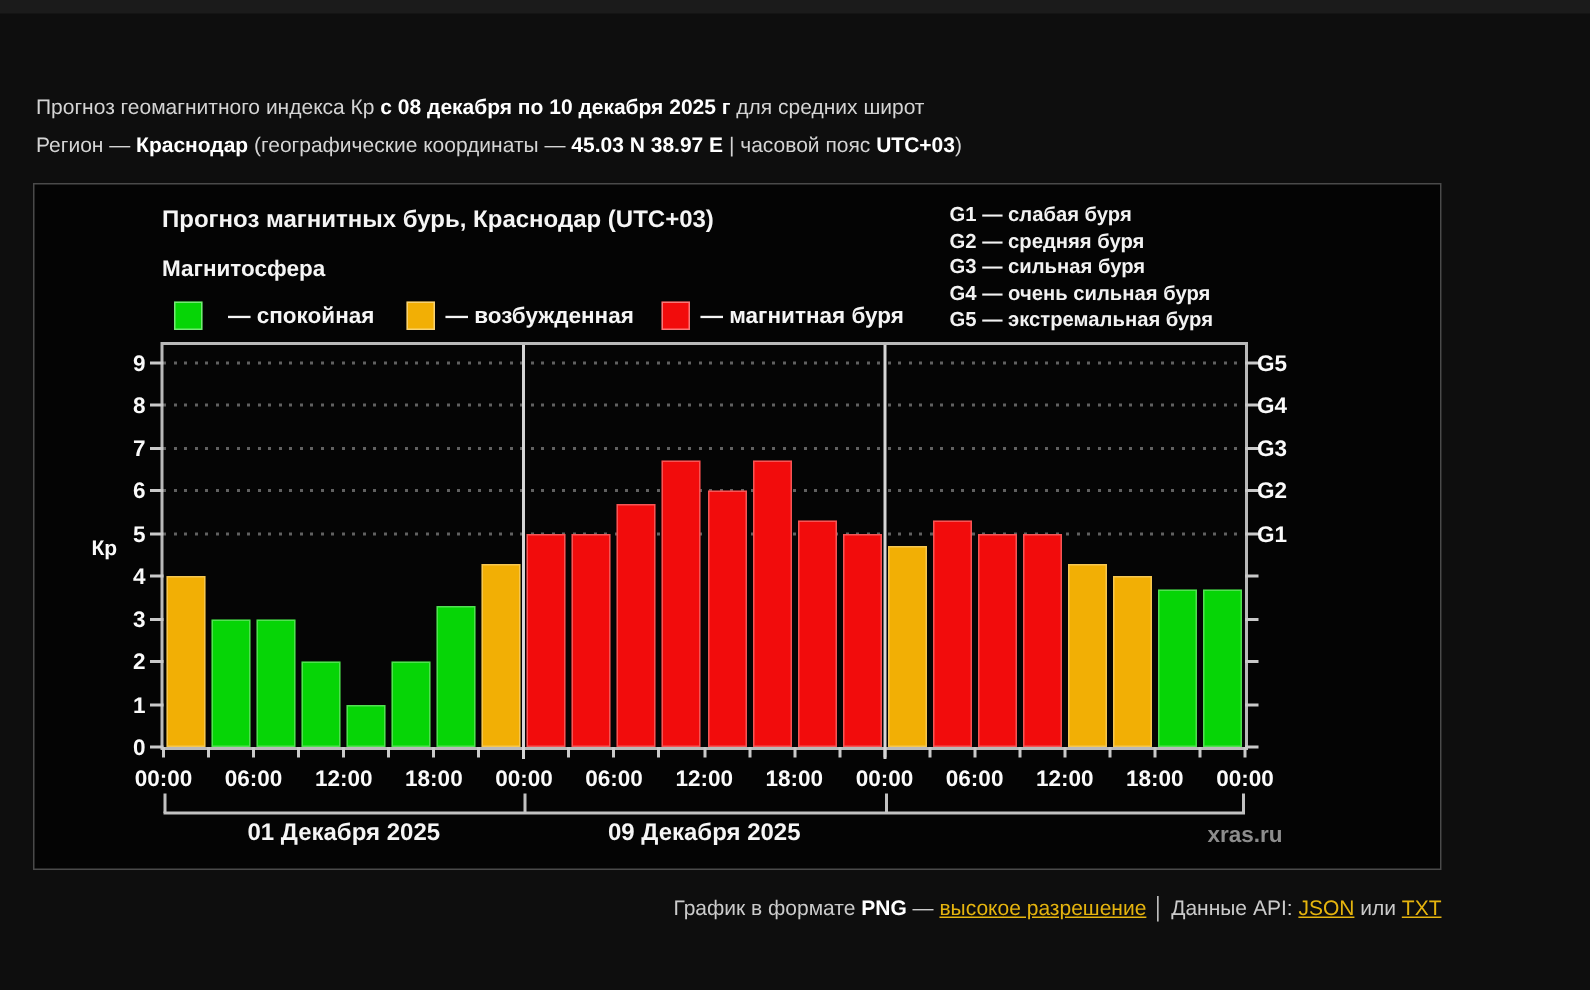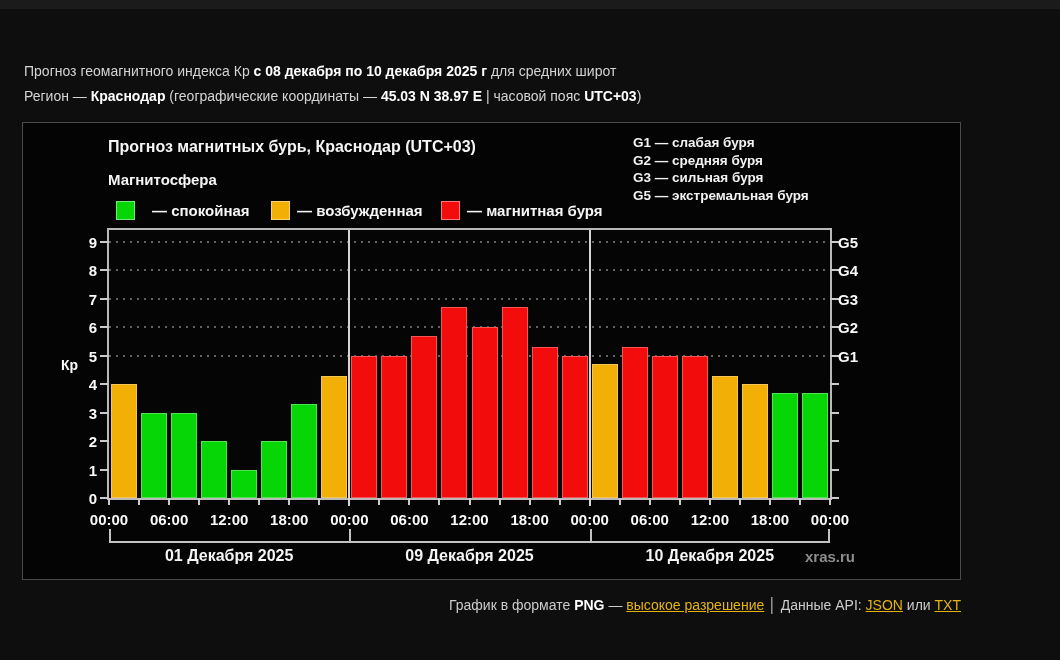--- a/index.html
+++ b/index.html
@@ -64,20 +64,21 @@
         </div>
         <div class="legend-item" style="left: 333px;">
           <span class="legend-swatch" style="background: rgb(242, 12, 12);"></span>
           <span class="legend-label">— магнитная буря</span>
         </div>
       </div>
     <div class="g-scale" id="g-scale">
         <div class="g-scale-item">G1 — слабая буря</div>
         <div class="g-scale-item">G2 — средняя буря</div>
         <div class="g-scale-item">G3 — сильная буря</div>
+        <div class="g-scale-item">G4 — очень сильная буря</div>
         <div class="g-scale-item">G5 — экстремальная буря</div>
       </div>
 
     <div class="plot" id="plot">
       <div class="kp-axis-label">Кр</div>
       <div class="watermark">xras.ru</div>
     <div class="gridline" style="bottom: 141.222px;"></div>
         <div class="gridline" style="bottom: 169.667px;"></div>
         <div class="gridline" style="bottom: 198.111px;"></div>
         <div class="gridline" style="bottom: 226.556px;"></div>
@@ -181,18 +182,17 @@
         <div class="time-label" style="left: 574.833px;">12:00</div>
         <div class="time-label" style="left: 634.917px;">18:00</div>
         <div class="time-label" style="left: 695px;">00:00</div>
         <div class="bracket"></div>
         <div class="bracket-tick" style="left: 0px;"></div>
         <div class="bracket-tick" style="left: 240.333px;"></div>
         <div class="bracket-tick" style="left: 480.667px;"></div>
         <div class="bracket-tick" style="left: 719px;"></div>
         <div class="day-label" style="left: 0px; width: 240.333px;">01 Декабря 2025</div>
         <div class="day-label" style="left: 240.333px; width: 240.333px;">09 Декабря 2025</div>
-        <div class="day-label" style="left: 480.667px; width: 240.333px;">10 Декабря 2025</div>
       </div>
   </div>
 
   <div class="footer"><span class="seg-normal">График в формате </span><span class="seg-bold">PNG</span><span class="seg-normal"> — </span><span class="seg-link">высокое разрешение</span><span class="seg-normal">  │  </span><span class="seg-normal">Данные API: </span><span class="seg-link">JSON</span><span class="seg-normal"> или </span><span class="seg-link">TXT</span></div>
 </div>
 
 </body></html>

